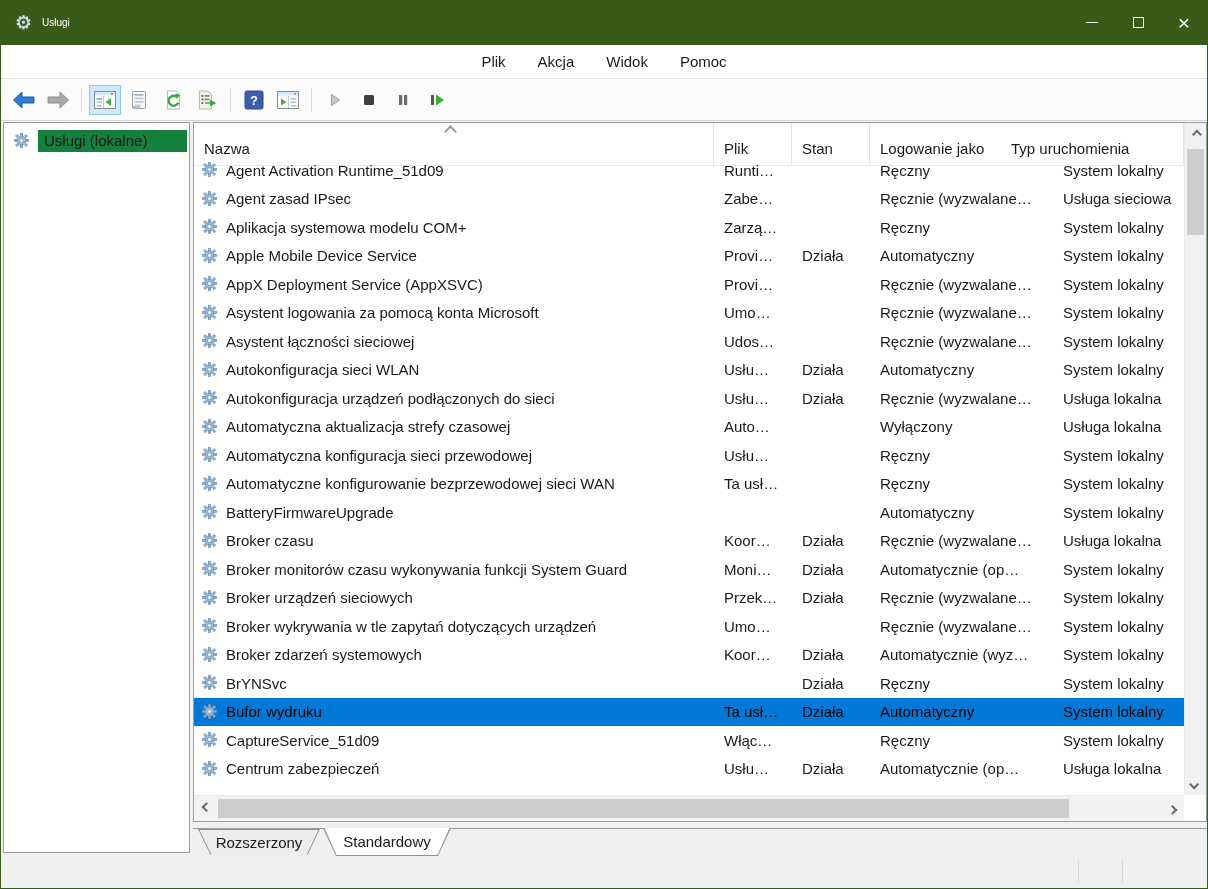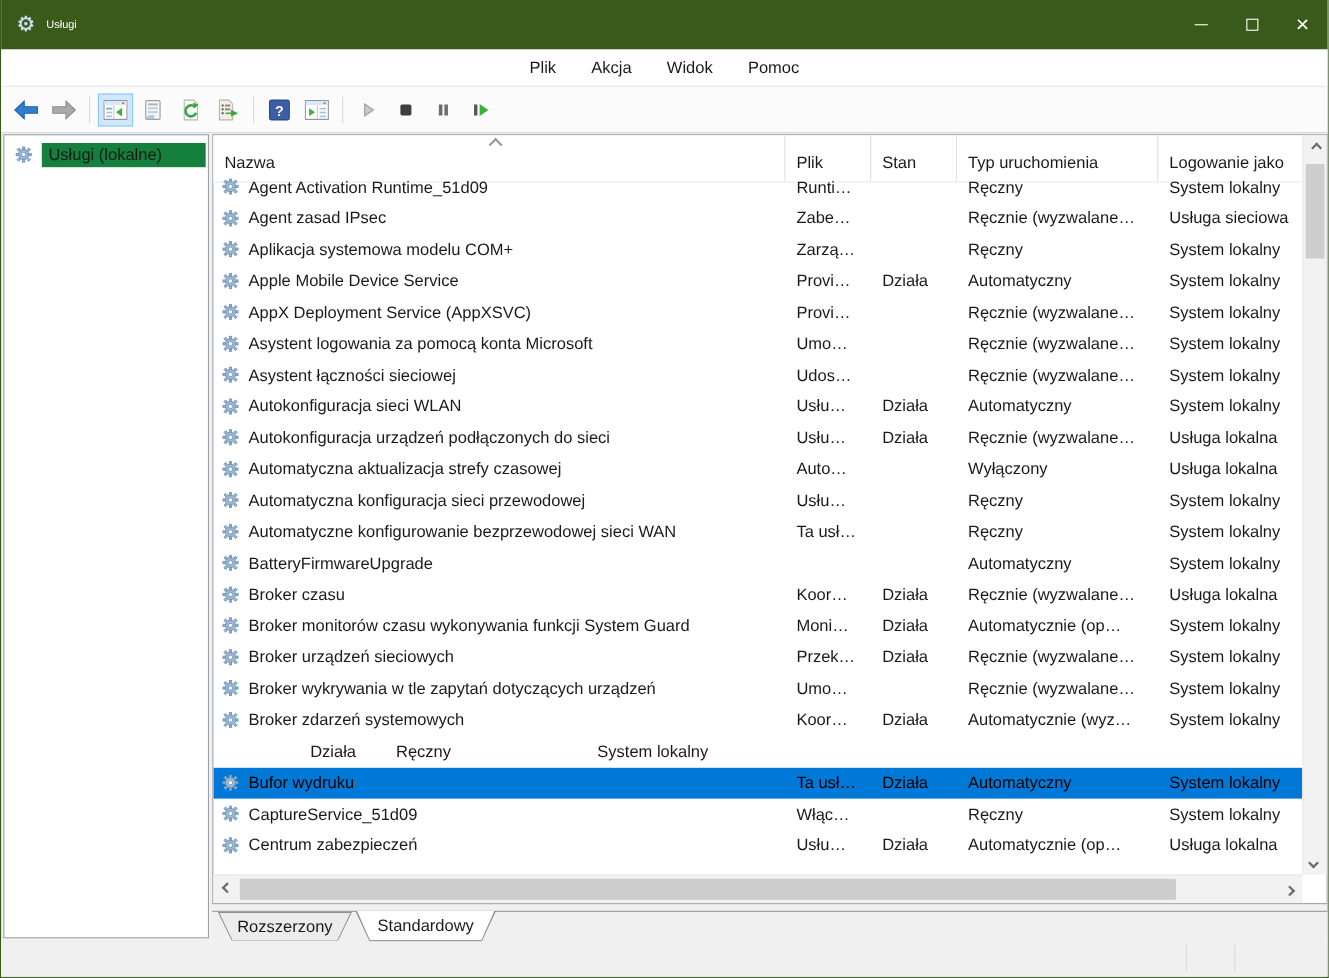--- a/index.html
+++ b/index.html
@@ -261,26 +261,26 @@
       <div class="hcell col-name">
         <span>Nazwa</span>
         <span class="sort-chevron"></span>
       </div>
       <div class="hcell col-opis">
           <span>Plik</span>
         </div>
       <div class="hcell col-stan">
           <span>Stan</span>
         </div>
+      <div class="hcell col-log">
+          <span>Logowanie jako</span>
+        </div>
       <div class="hcell col-typ">
           <span>Typ uruchomienia</span>
         </div>
-      <div class="hcell col-log">
-          <span>Logowanie jako</span>
-        </div>
     </div>
 
     <div class="rows" id="rows">
         <div class="row">
           <div class="cell col-name">
             <span class="gear">
               <svg width="16" height="16" viewBox="0 0 16 16">
                 <g fill="#9db8d2" stroke="#6d93b5" stroke-width="0.8">
                   <circle cx="7.5" cy="7.5" r="4.6"></circle>
                   <rect x="6.5" y="0.6" width="2" height="2.4"></rect>
@@ -721,20 +721,39 @@
               </svg>
             </span>
             <span>Broker zdarzeń systemowych</span>
           </div>
           <div class="cell col-opis">Koor…</div>
           <div class="cell col-stan">Działa</div>
           <div class="cell col-typ">Automatycznie (wyz…</div>
           <div class="cell col-log" style="flex: 1 1 auto;">System lokalny</div>
         </div>
         <div class="row">
+          <div class="cell col-name">
+            <span class="gear">
+              <svg width="16" height="16" viewBox="0 0 16 16">
+                <g fill="#9db8d2" stroke="#6d93b5" stroke-width="0.8">
+                  <circle cx="7.5" cy="7.5" r="4.6"></circle>
+                  <rect x="6.5" y="0.6" width="2" height="2.4"></rect>
+                  <rect x="6.5" y="12" width="2" height="2.4"></rect>
+                  <rect x="0.6" y="6.5" width="2.4" height="2"></rect>
+                  <rect x="12" y="6.5" width="2.4" height="2"></rect>
+                  <rect x="2" y="2" width="2.2" height="2.2" transform="rotate(45 3.1 3.1)"></rect>
+                  <rect x="11" y="2" width="2.2" height="2.2" transform="rotate(45 12.1 3.1)"></rect>
+                  <rect x="2" y="11" width="2.2" height="2.2" transform="rotate(45 3.1 12.1)"></rect>
+                  <rect x="11" y="11" width="2.2" height="2.2" transform="rotate(45 12.1 12.1)"></rect>
+                </g>
+                <circle cx="7.5" cy="7.5" r="2" fill="#fff" stroke="#6d93b5" stroke-width="0.8"></circle>
+              </svg>
+            </span>
+            <span>BrYNSvc</span>
+          </div>
           <div class="cell col-opis"></div>
           <div class="cell col-stan">Działa</div>
           <div class="cell col-typ">Ręczny</div>
           <div class="cell col-log" style="flex: 1 1 auto;">System lokalny</div>
         </div>
         <div class="row selected">
           <div class="cell col-name">
             <span class="gear">
               <svg width="16" height="16" viewBox="0 0 16 16">
                 <g fill="#9db8d2" stroke="#6d93b5" stroke-width="0.8">

